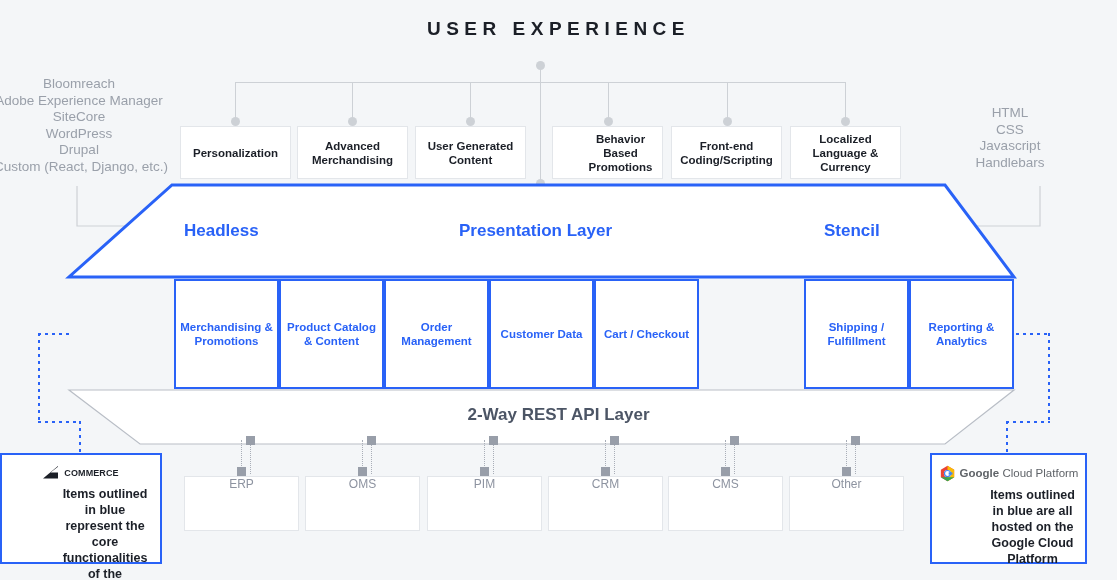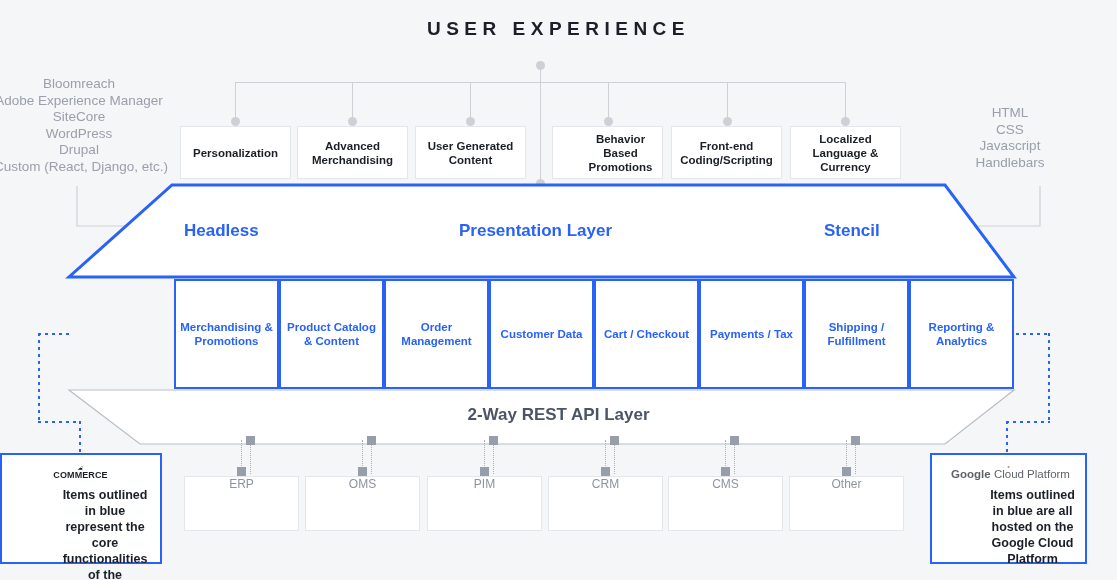--- a/index.html
+++ b/index.html
@@ -97,21 +97,21 @@
     background:#ffffff;
     border:2px solid #2962f7;
     box-sizing:border-box;
     display:flex;flex-direction:column;align-items:center;justify-content:flex-start;
     padding-top:11px;
   }
   .legend-text{
     font-size:12.5px;font-weight:bold;color:#1b1f27;
     line-height:16px;text-align:center;padding:0 8px;margin-top:7px;margin-left:48px;
   }
-  .logo-row{display:flex;align-items:center;justify-content:center;height:14px;flex-direction:column;}
+  .logo-row{display:flex;align-items:center;justify-content:center;height:14px;}
   .bc-word{
     font-size:9px;font-weight:bold;color:#1b1f27;letter-spacing:0.1px;
     margin-left:-1px;
   }
   .gcp-word{font-size:11.5px;color:#5f6368;margin-left:4px;white-space:nowrap;}
   .gcp-word b{font-weight:bold;color:#5f6368;}
 
   
   .bdot-v{position:absolute;width:2px;}
   .bdot-h{position:absolute;height:2px;}
@@ -199,23 +199,20 @@
     <span>Product Catalog &amp; Content</span>
   </div>
   <div class="corebox" style="left:384px;top:279px;width:105px;height:110px;">
     <span>Order Management</span>
   </div>
   <div class="corebox" style="left:489px;top:279px;width:105px;height:110px;">
     <span>Customer Data</span>
   </div>
   <div class="corebox" style="left:594px;top:279px;width:105px;height:110px;">
     <span>Cart / Checkout</span>
-  </div>
-  <div class="corebox" style="left:699px;top:279px;width:105px;height:110px;">
-    <span>Payments / Tax</span>
   </div>
   <div class="corebox" style="left:804px;top:279px;width:105px;height:110px;">
     <span>Shipping / Fulfillment</span>
   </div>
   <div class="corebox" style="left:909px;top:279px;width:105px;height:110px;">
     <span>Reporting &amp; Analytics</span>
   </div>
 
   <svg id="api-shape" width="1117" height="580">
     <polygon points="69,390 1014,390 945,444 140,444" fill="#ffffff" stroke="#b9bec6" stroke-width="1.2"></polygon>

